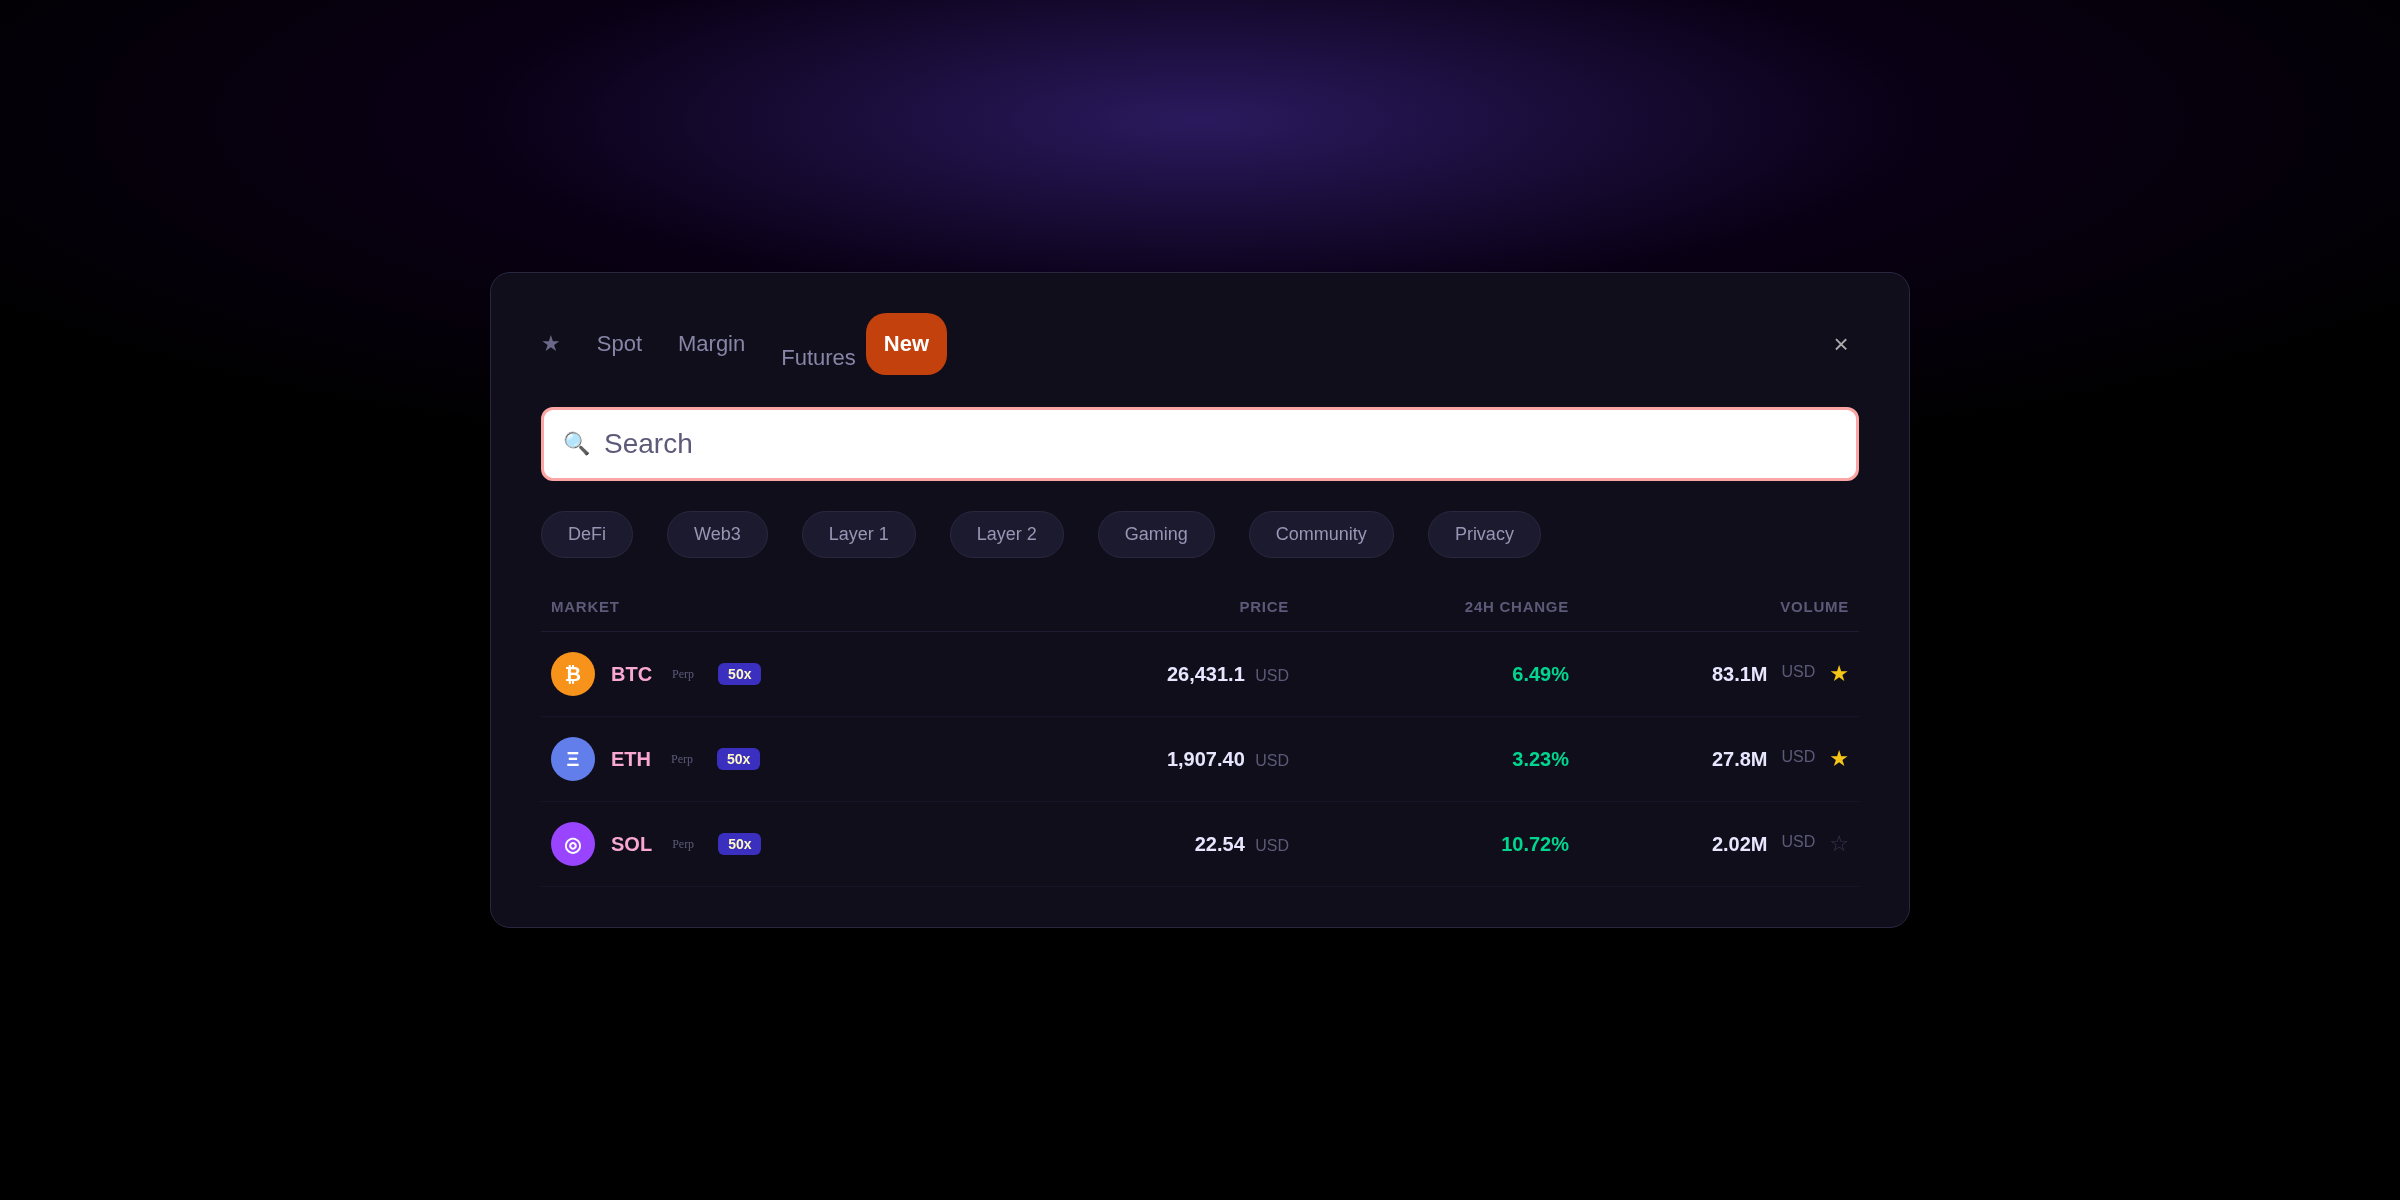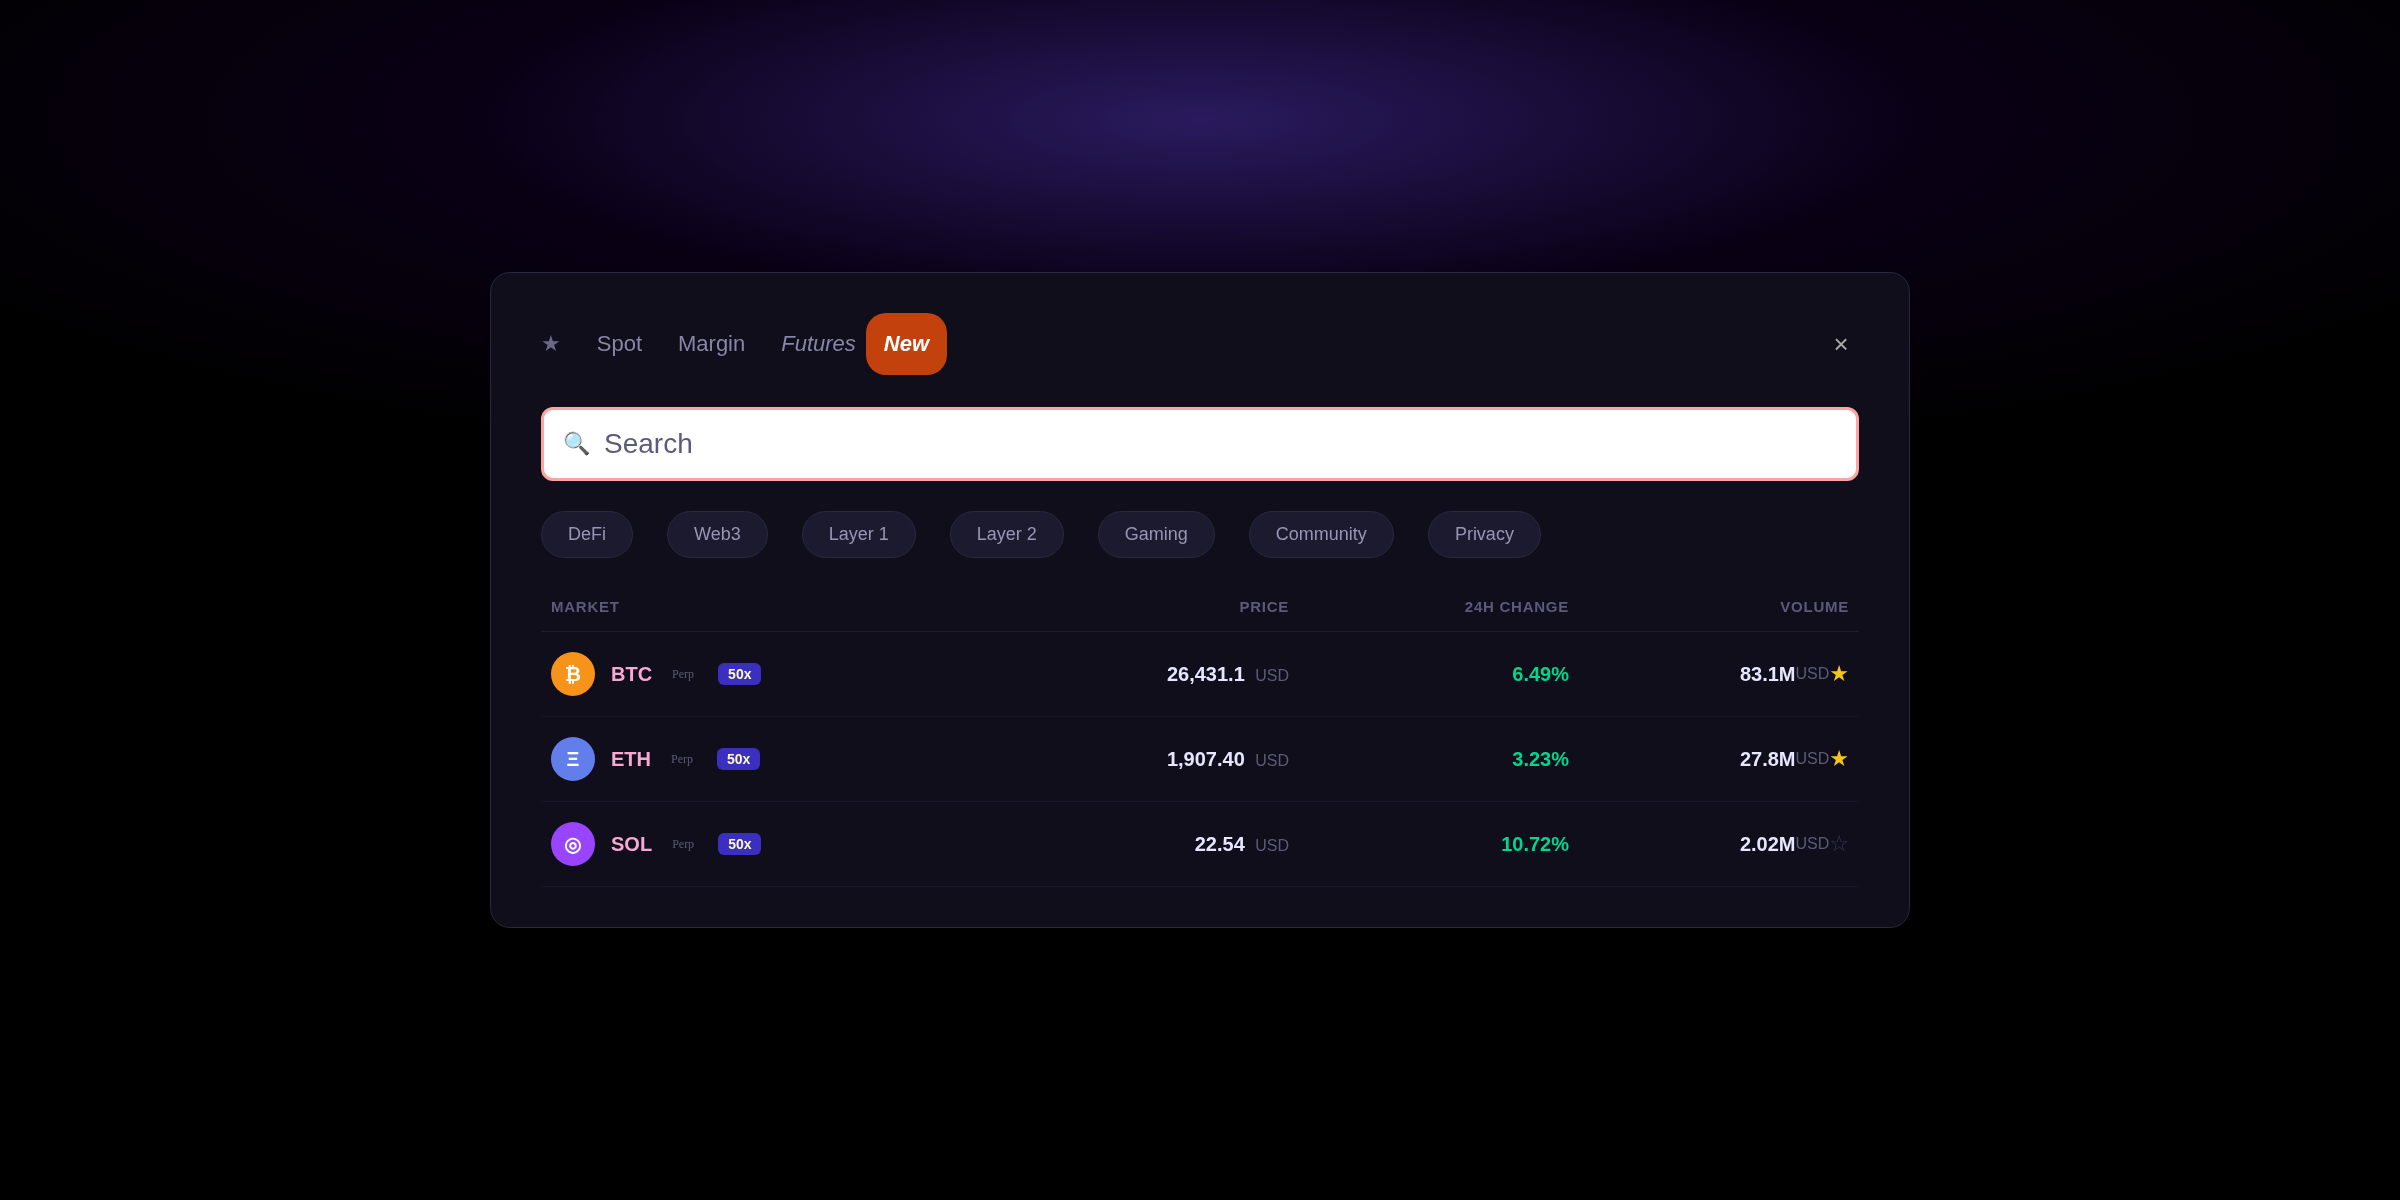--- a/index.html
+++ b/index.html
@@ -71,23 +71,22 @@
     .tab {
       font-size: 22px;
       color: #8885a8;
       cursor: pointer;
       font-weight: 500;
       padding: 4px 0;
     }
 
     .tab-new-wrapper {
       display: flex;
-      align-items: center;
+      align-items: flex-end;
       gap: 10px;
-      font-style: italic;
     }
 
     .new-badge {
       background: #c2410c;
       color: #fff;
       font-size: 22px;
       font-weight: 600;
       padding: 18px 18px;
       border-radius: 20px;
     }
@@ -255,22 +254,22 @@
     .change-positive {
       font-size: 20px;
       font-weight: 700;
       color: #00d68f;
       font-variant-numeric: tabular-nums;
       font-family: Liberation Sans, sans-serif;
     }
 
     .volume-cell {
       display: flex;
-      align-items: center;
       justify-content: flex-end;
+      gap: 14px;
     }
 
     .volume-value {
       font-size: 20px;
       font-weight: 700;
       color: #e8e6ff;
       font-variant-numeric: tabular-nums;
     }
 
     .volume-unit {

